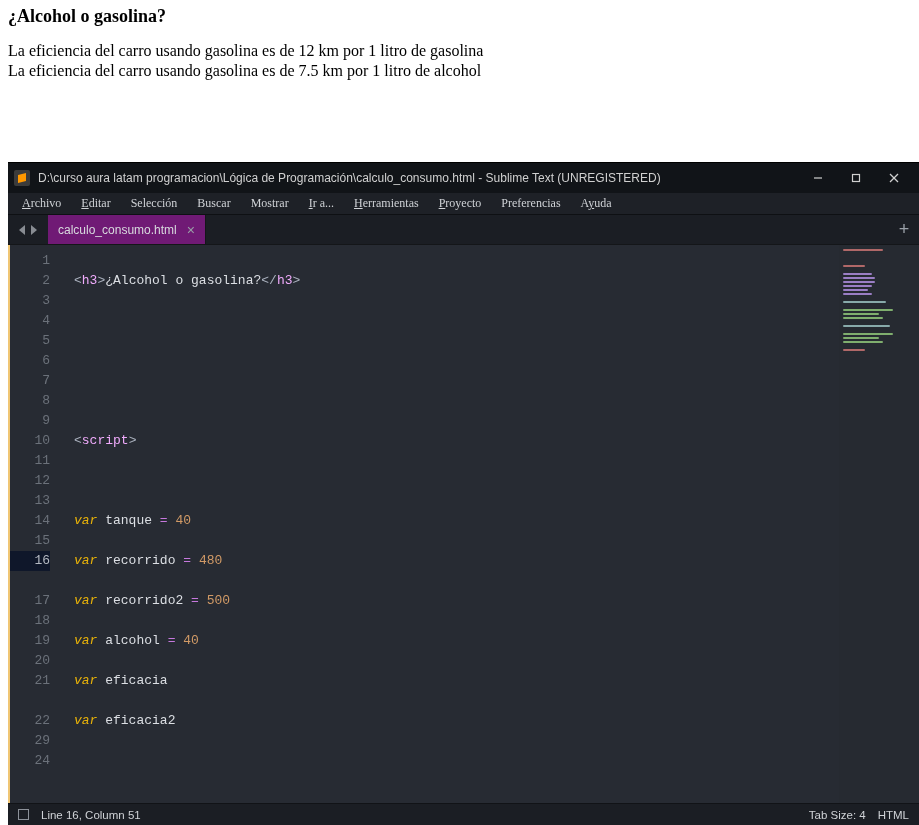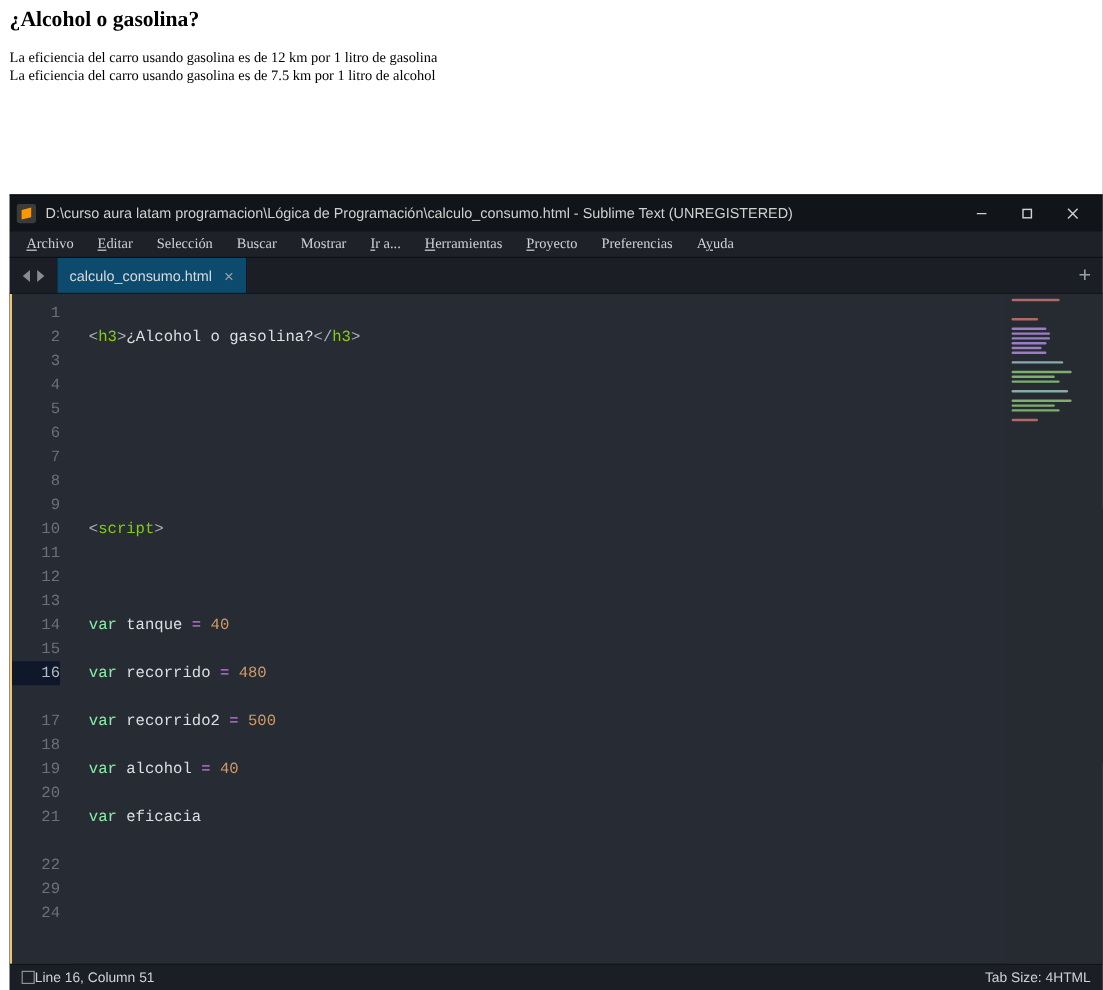--- a/index.html
+++ b/index.html
@@ -15,21 +15,21 @@
   
   .browser-output {
     padding: 6px 8px 0 8px;
   }
   .browser-output h3 {
     font-size: 18px;
     font-weight: bold;
     margin-bottom: 14px;
   }
   .browser-output .line {
-    font-size: 12px;
+    font-size: 16px;
     line-height: 1.25;
   }
 
   
   .sublime-window {
     position: absolute;
     left: 8px;
     top: 162px;
     right: 0;
     bottom: 0;
@@ -105,21 +105,21 @@
     border-top: 5px solid transparent;
     border-bottom: 5px solid transparent;
   }
   .tab-nav .arrow.left { border-right: 6px solid #888c92; }
   .tab-nav .arrow.right { border-left: 6px solid #888c92; }
 
   .tab {
     display: flex;
     align-items: center;
     padding: 0 10px;
-    background: #0c4a6e;
+    background: #701a75;
     border-right: 1px solid #14161a;
     color: #d8dade;
     font-size: 12px;
     gap: 10px;
   }
   .tab .tab-close {
     color: #9aa0a8;
     font-size: 14px;
     line-height: 1;
   }
@@ -159,23 +159,23 @@
     font-family: Consolas, "Courier New", monospace;
     font-size: 13px;
     line-height: 20px;
     color: #dcdfe4;
     white-space: pre;
     position: relative;
   }
   .code .row { height: 20px; }
 
   
-  .t-tag   { color: #84cc16; }
+  .t-tag   { color: #f0abfc; }
   .t-ang   { color: #abb2bf; }
-  .t-kw    { color: #86efac; }
+  .t-kw    { color: #eab308; font-style: italic; }
   .t-num   { color: #d19a66; }
   .t-op    { color: #c678dd; }
   .t-plain { color: #dcdfe4; }
 
   
   .minimap {
     width: 80px;
     background: #262a31;
     padding: 4px 4px;
   }
@@ -188,20 +188,21 @@
   
   .statusbar {
     height: 22px;
     background: #1b1e24;
     border-top: 1px solid #111317;
     display: flex;
     align-items: center;
     font-size: 11.5px;
     color: #cfd2d6;
     padding: 0 10px;
+    gap: 12px;
   }
   .statusbar .sq {
     width: 11px; height: 11px;
     border: 1px solid #8d929a;
   }
   .statusbar .spacer { flex: 1; }
 </style>
 </head>
 <body>
 
@@ -300,20 +301,21 @@
 <div class="row"></div>
 <div class="row"></div>
 <div class="row"></div>
 <div class="row"><span class="t-ang">&lt;</span><span class="t-tag">script</span><span class="t-ang">&gt;</span></div>
 <div class="row"></div>
 <div class="row"><span class="t-kw">var</span> <span class="t-plain">tanque</span> <span class="t-op">=</span> <span class="t-num">40</span></div>
 <div class="row"><span class="t-kw">var</span> <span class="t-plain">recorrido</span> <span class="t-op">=</span> <span class="t-num">480</span></div>
 <div class="row"><span class="t-kw">var</span> <span class="t-plain">recorrido2</span> <span class="t-op">=</span> <span class="t-num">500</span></div>
 <div class="row"><span class="t-kw">var</span> <span class="t-plain">alcohol</span> <span class="t-op">=</span> <span class="t-num">40</span></div>
 <div class="row"><span class="t-kw">var</span> <span class="t-plain">eficacia</span></div>
+<div class="row"><span class="t-kw">var</span> <span class="t-plain">eficacia2</span></div>
 <div class="row"></div>
 
 
 
 
 
 
 
 
 

